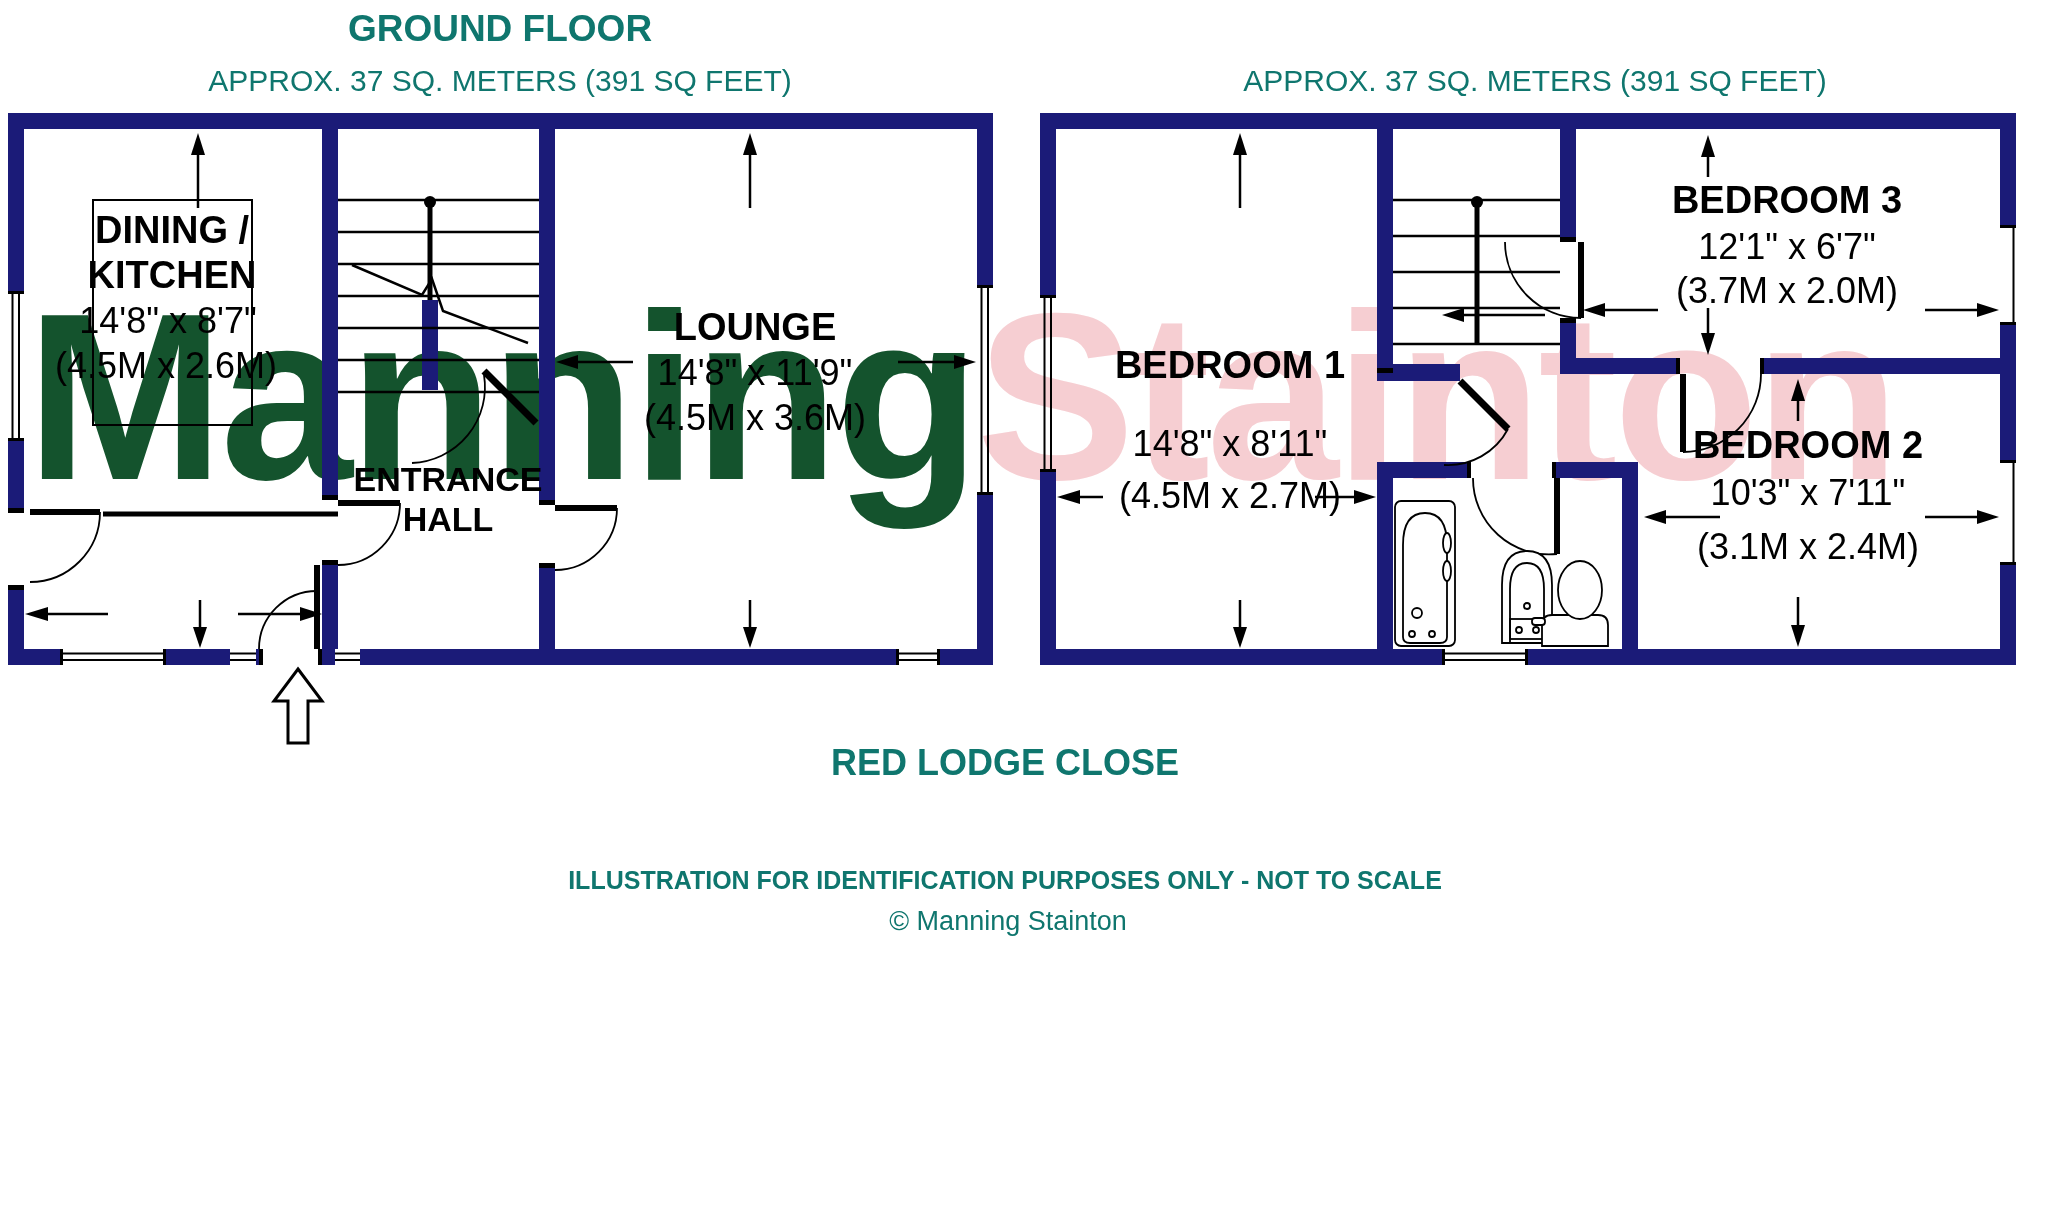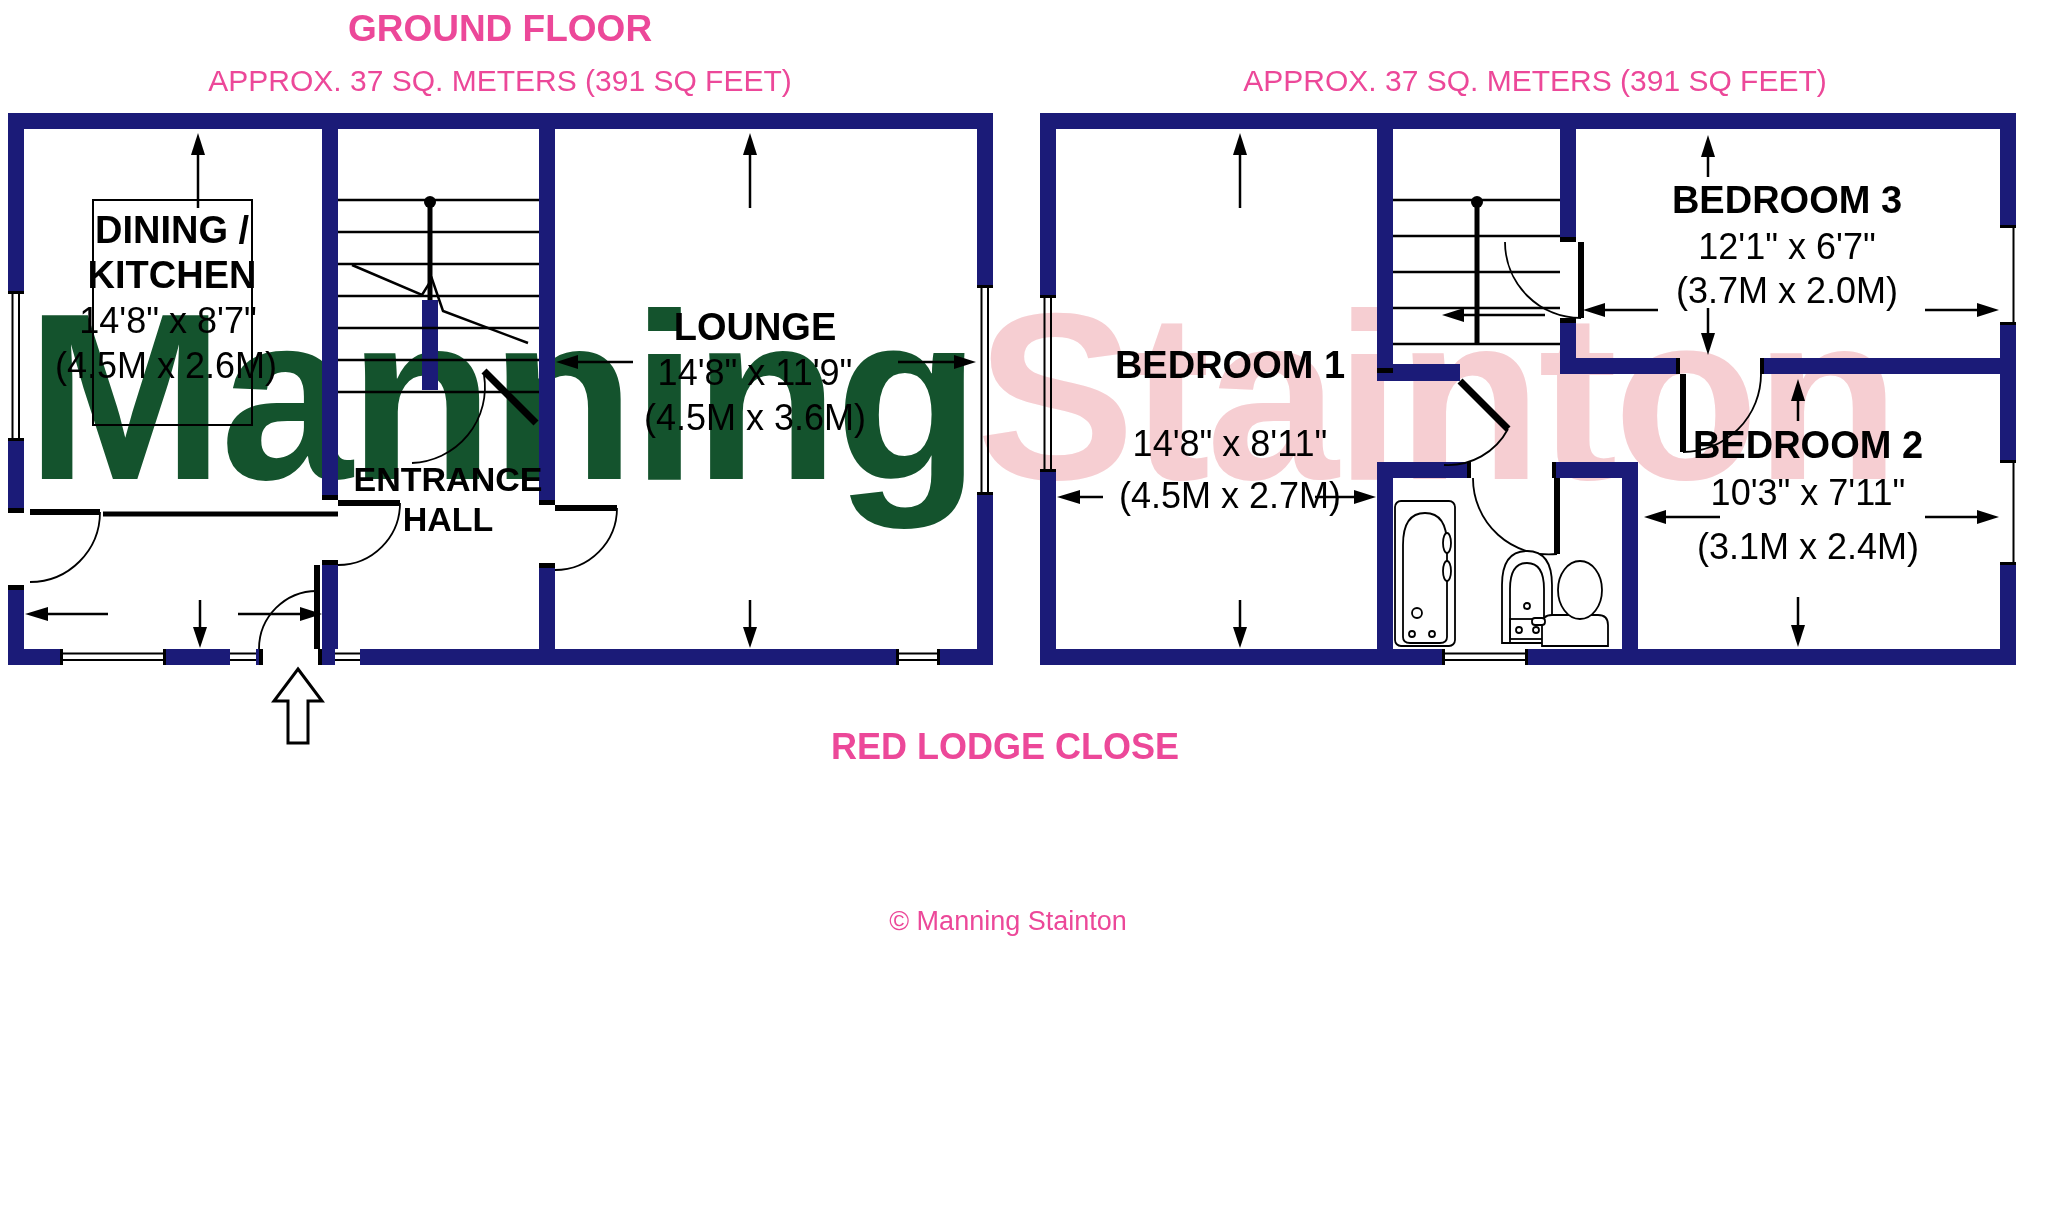--- a/index.html
+++ b/index.html
@@ -1,18 +1,18 @@
 <!DOCTYPE html>
 <html><head>
 <meta charset="utf-8">
 <style>
   html,body{margin:0;padding:0;background:#ffffff;}
   #canvas{position:relative;width:2048px;height:1219px;background:#ffffff;overflow:hidden;
           font-family:"Liberation Sans",sans-serif;}
-  .hdr{position:absolute;transform:translateX(-50%);white-space:nowrap;color:#ec4899;text-align:center;}
+  .hdr{position:absolute;transform:translateX(-50%);white-space:nowrap;color:#0f766e;text-align:center;}
   .floor-title{font-size:37px;font-weight:bold;}
   .floor-sub{font-size:30px;}
   .foot-address{font-size:36px;font-weight:bold;}
   .foot-area{font-size:34px;font-weight:bold;}
   .foot-disc{font-size:25px;font-weight:bold;}
   .foot-copy{font-size:27px;font-weight:normal;}
   #watermark{position:absolute;left:26px;top:278px;font-size:238px;font-weight:bold;
              line-height:1;letter-spacing:-4px;white-space:nowrap;z-index:1;}
   #watermark .wm-blue{color:#14532d;}
   #watermark .wm-pink{color:#f6ced2;}
@@ -383,16 +383,17 @@
       <text class="rd" x="190" y="395" text-anchor="middle">(4.5M x 2.7M)</text>
       <text class="rn" x="747" y="100" text-anchor="middle">BEDROOM 3</text>
       <text class="rd" x="747" y="146" text-anchor="middle">12'1" x 6'7"</text>
       <text class="rd" x="747" y="190" text-anchor="middle">(3.7M x 2.0M)</text>
       <text class="rn" x="768" y="345" text-anchor="middle">BEDROOM 2</text>
       <text class="rd" x="768" y="392" text-anchor="middle">10'3" x 7'11"</text>
       <text class="rd" x="768" y="446" text-anchor="middle">(3.1M x 2.4M)</text>
     </g>
   </svg>
 
-  <div class="hdr foot-address" style="left:1005px;top:726px;">RED LODGE CLOSE</div>
+  <div class="hdr foot-address" style="left:1005px;top:742px;">RED LODGE CLOSE</div>
+  <div class="hdr foot-disc" style="left:1005px;top:866px;">ILLUSTRATION FOR IDENTIFICATION PURPOSES ONLY - NOT TO SCALE</div>
   <div class="hdr foot-copy" style="left:1008px;top:906px;">© Manning Stainton</div>
 
 </div>
 
 </body></html>

